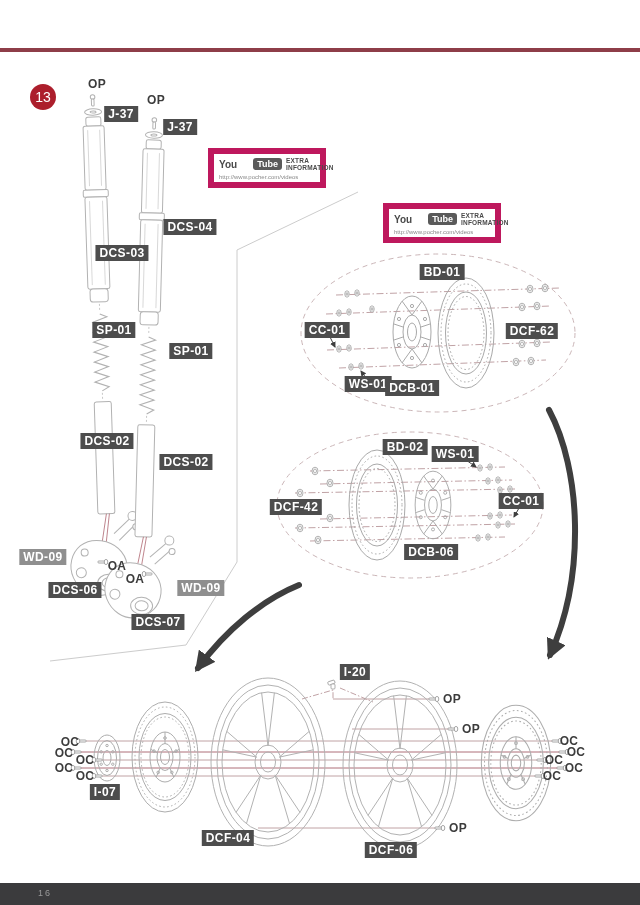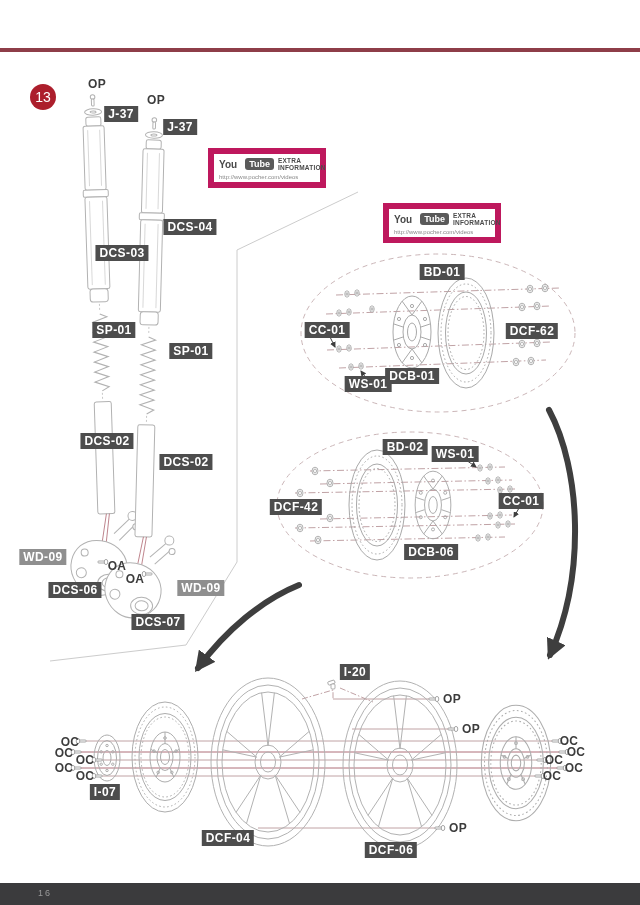--- a/index.html
+++ b/index.html
@@ -15,21 +15,21 @@
   .footer{position:absolute;left:0;top:883px;width:640px;height:22px;background:var(--bar,#3b3b3d);}
   .pagenum{position:absolute;left:38px;top:5px;color:#9a9a9a;font-size:9px;font-weight:400;letter-spacing:2px;}
   
   .badge{position:absolute;left:30px;top:84px;width:26px;height:26px;border-radius:50%;
          background:var(--accent,#ac1e2c);color:#fff;font-weight:400;font-size:14px;
          display:flex;align-items:center;justify-content:center;}
   
   .yt{position:absolute;width:96px;border:6px solid #be185d;background:#fff;padding:3px 5px 2px;}
   .yt-row{display:flex;align-items:center;}
   .yt-you{font-weight:700;font-size:10px;color:#4a4a4a;}
-  .yt-tube{background:#5a5a5a;color:#fff;font-weight:700;font-size:9px;padding:1px 4px;border-radius:3px;margin-left:8px;}
+  .yt-tube{background:#5a5a5a;color:#fff;font-weight:700;font-size:9px;padding:1px 4px;border-radius:3px;margin-left:16px;}
   .yt-extra{font-weight:700;font-size:6.5px;line-height:1.15;color:#4a4a4a;margin-left:4px;letter-spacing:0.2px;}
   .yt-url{font-size:6px;color:#8a8a8a;margin-top:2px;}
   
   .pl{position:absolute;transform:translate(-50%,-50%);background:var(--ldark,#4d4d4d);color:#fff;
       font-size:12px;font-weight:700;line-height:1;padding:2px 4px;letter-spacing:0.4px;white-space:nowrap;}
   .pl.light{background:var(--llight,#8f8f8f);}
   .pt{position:absolute;transform:translate(-50%,-50%);font-size:12px;font-weight:700;color:#3c3c3c;
       letter-spacing:0.3px;white-space:nowrap;}
   svg.art{position:absolute;left:0;top:0;}
 </style>
@@ -328,21 +328,21 @@
   <div class="pl" style="left:107px;top:441px">DCS-02</div>
   <div class="pl" style="left:186px;top:462px">DCS-02</div>
   <div class="pl light" style="left:43px;top:557px">WD-09</div>
   <div class="pl light" style="left:201px;top:588px">WD-09</div>
   <div class="pl" style="left:75px;top:590px">DCS-06</div>
   <div class="pl" style="left:158px;top:622px">DCS-07</div>
 
   <div class="pl" style="left:442px;top:272px">BD-01</div>
   <div class="pl" style="left:327px;top:330px">CC-01</div>
   <div class="pl" style="left:368px;top:384px">WS-01</div>
-  <div class="pl" style="left:412px;top:376px">DCB-01</div>
+  <div class="pl" style="left:412px;top:388px">DCB-01</div>
   <div class="pl" style="left:532px;top:331px">DCF-62</div>
 
   <div class="pl" style="left:405px;top:447px">BD-02</div>
   <div class="pl" style="left:455px;top:454px">WS-01</div>
   <div class="pl" style="left:521px;top:501px">CC-01</div>
   <div class="pl" style="left:296px;top:507px">DCF-42</div>
   <div class="pl" style="left:431px;top:552px">DCB-06</div>
 
   <div class="pl" style="left:355px;top:672px">I-20</div>
   <div class="pl" style="left:105px;top:792px">I-07</div>

